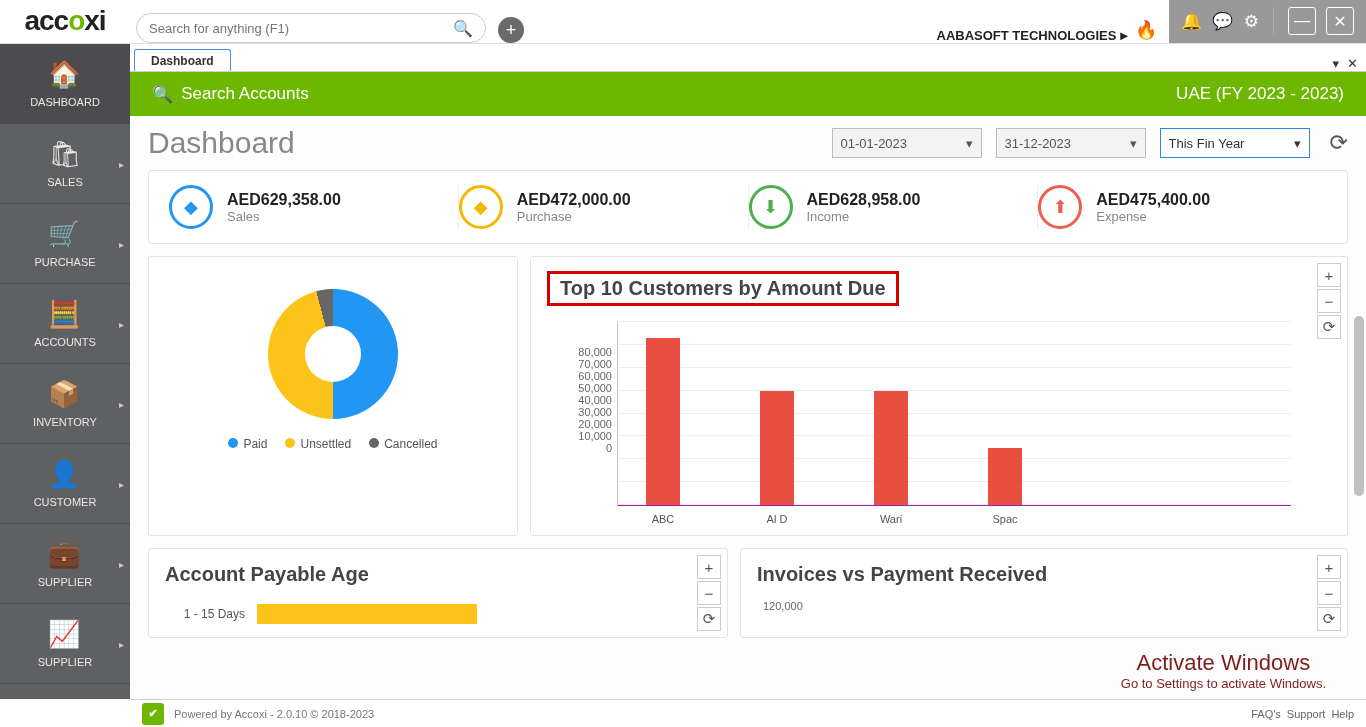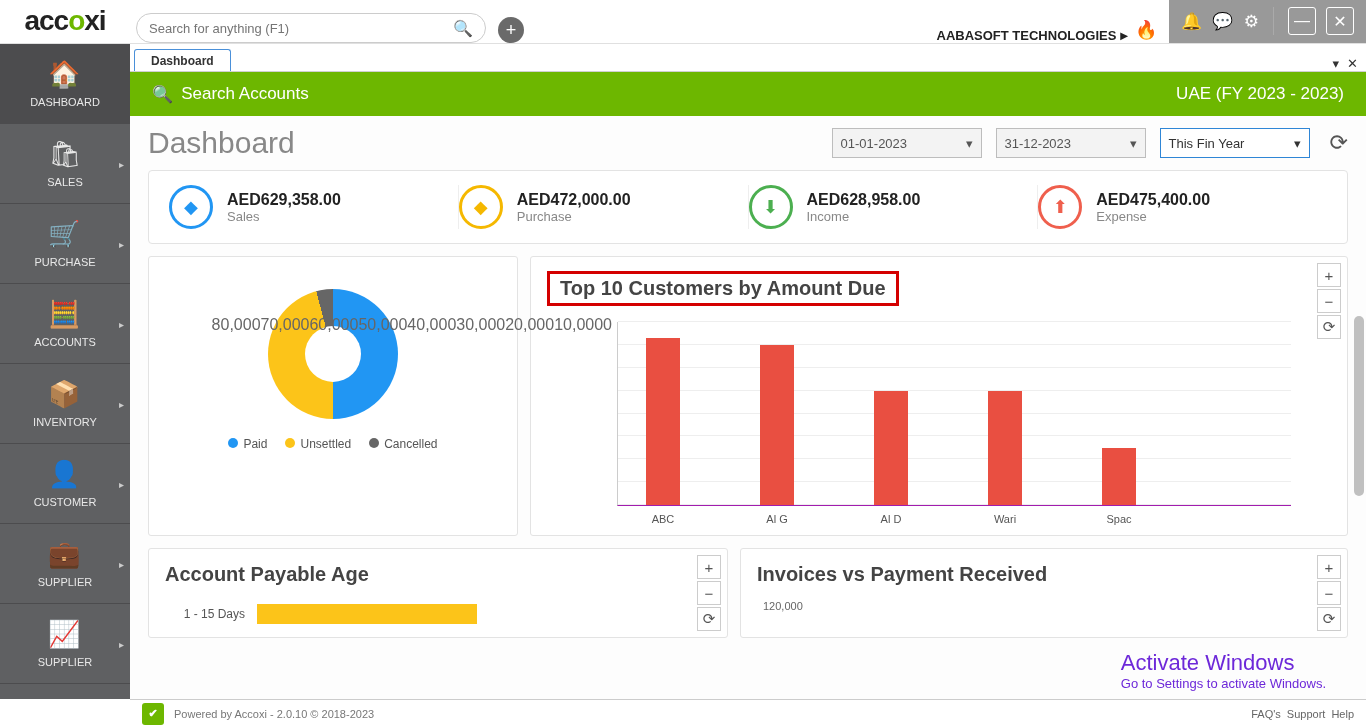--- a/index.html
+++ b/index.html
@@ -59,36 +59,36 @@
   .widget .wctrl span{width:24px;height:24px;border:1px solid #ccc;display:flex;align-items:center;justify-content:center;font-size:15px;color:#555;cursor:pointer;}
 
   .donut-wrap{display:flex;flex-direction:column;align-items:center;padding-top:18px;}
   .donut{width:130px;height:130px;border-radius:50%;position:relative;background:
      conic-gradient(#2196f3 0deg 180deg, #fcc419 180deg 345deg, #666 345deg 360deg);}
   .donut::after{content:"";position:absolute;width:56px;height:56px;background:#fff;border-radius:50%;top:37px;left:37px;}
   .legend{display:flex;gap:18px;margin-top:18px;font-size:12px;color:#555;align-items:center;}
   .legend .dot{width:10px;height:10px;border-radius:50%;display:inline-block;margin-right:5px;}
 
   .barchart{display:flex;align-items:flex-end;height:200px;gap:60px;padding:16px 40px 0 70px;position:relative;}
-  .yaxis{position:absolute;left:10px;top:10px;bottom:22px;width:55px;display:flex;flex-direction:row;justify-content:flex-end;font-size:16px;color:#666;text-align:right;}
+  .yaxis{position:absolute;left:10px;top:10px;bottom:22px;width:55px;display:flex;flex-direction:column;justify-content:center;font-size:11px;color:#666;text-align:right;}
   .bars{display:flex;align-items:flex-end;gap:80px;flex:1;height:100%;position:relative;border-left:1px solid #ccc;border-bottom:1px solid #a21caf;padding-left:28px;}
   .grid{position:absolute;left:0;right:0;height:1px;background:#eee;}
   .bar{width:34px;background:#e94f41;position:relative;}
   .bar .blbl{position:absolute;bottom:-20px;left:50%;transform:translateX(-50%);font-size:11px;color:#555;white-space:nowrap;}
 
   .hbar-row{display:flex;align-items:center;gap:12px;font-size:12px;color:#555;margin-top:18px;}
   .hbar{height:20px;background:#fcc419;}
 
   .bottom-row{display:flex;gap:12px;}
 
   .footer { height:28px;border-top:1px solid #ccc;background:#fff;display:flex;align-items:center;padding:0 12px;font-size:11px;color:#777;position:absolute;left:130px;right:0;bottom:0;margin-left:0;}
   .footer .fl{width:22px;height:22px;background:#6db700;border-radius:3px;margin-right:10px;display:flex;align-items:center;justify-content:center;color:#fff;font-weight:700;}
   .footer .sp{flex:1}
   .footer .flink{margin-left:6px;cursor:pointer;color:#666;}
-  .activate{position:absolute;right:40px;bottom:36px;color:#6d28d9;z-index:5;text-align:left;pointer-events:none;}
+  .activate{position:absolute;right:40px;bottom:36px;color:#7f1d1d;z-index:5;text-align:center;pointer-events:none;}
   .activate .a1{font-size:22px;}
   .activate .a2{font-size:13px;}
 
   .page-scroll{position:absolute;right:2px;top:200px;width:10px;height:180px;background:#c0c0c0;border-radius:5px;}
 </style>
 </head>
 <body>
 
 <div class="topbar">
   <div class="logo">
@@ -261,23 +261,20 @@
                 <div class="grid" style="bottom: 25%;"></div>
                 <div class="grid" style="bottom: 37.5%;"></div>
                 <div class="grid" style="bottom: 50%;"></div>
                 <div class="grid" style="bottom: 62.5%;"></div>
                 <div class="grid" style="bottom: 75%;"></div>
                 <div class="grid" style="bottom: 87.5%;"></div>
                 <div class="grid" style="bottom: 100%;"></div>
                 <div class="bar" style="height: 91.25%;">
                   <div class="blbl">ABC</div>
                 </div>
-                <div class="bar" style="height: 87.5%;">
-                  <div class="blbl">Al G</div>
-                </div>
                 <div class="bar" style="height: 62.5%; padding-left: 32px;">
                   <div class="blbl">Al D</div>
                 </div>
                 <div class="bar" style="height: 62.5%;">
                   <div class="blbl">Wari</div>
                 </div>
                 <div class="bar" style="height: 31.25%;">
                   <div class="blbl">Spac</div>
                 </div>
               </div>

